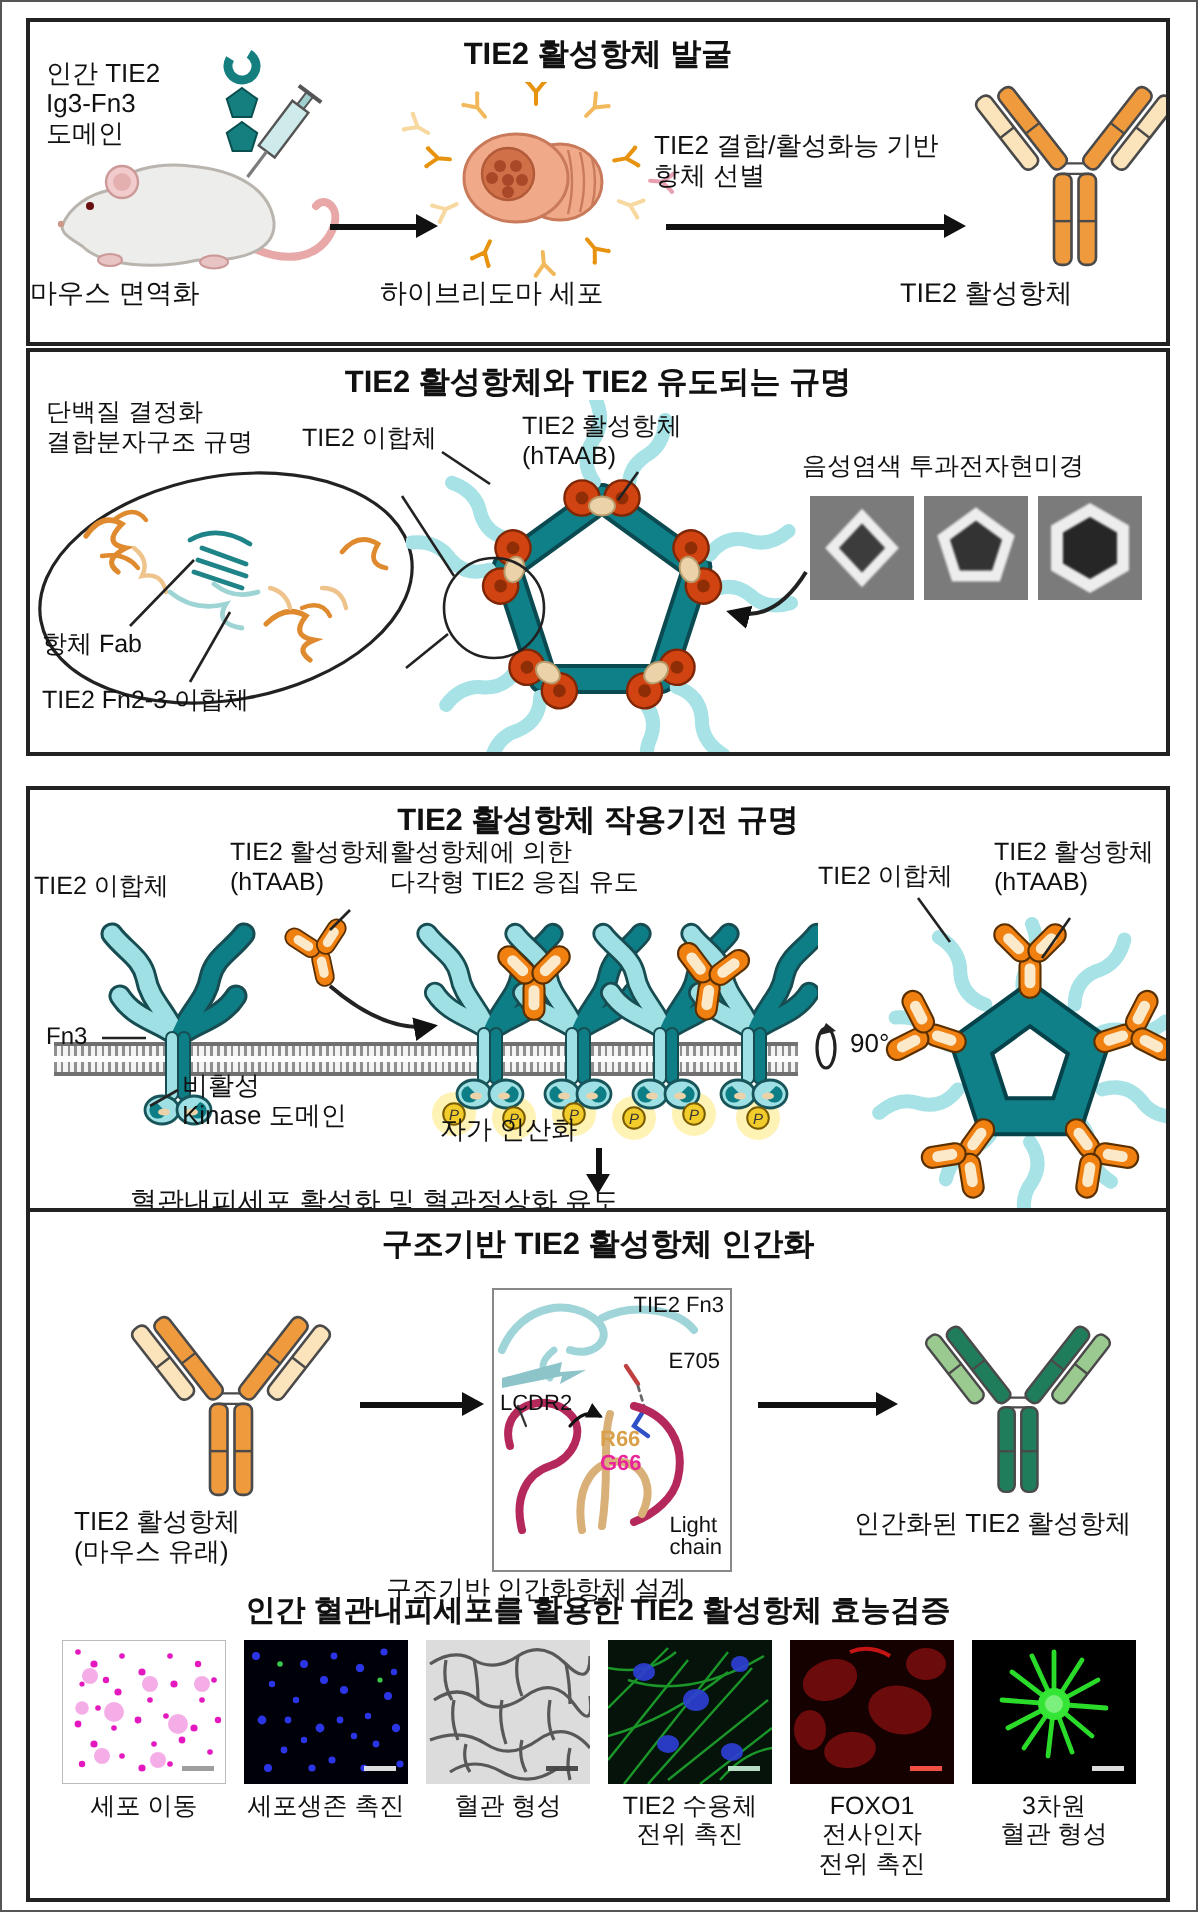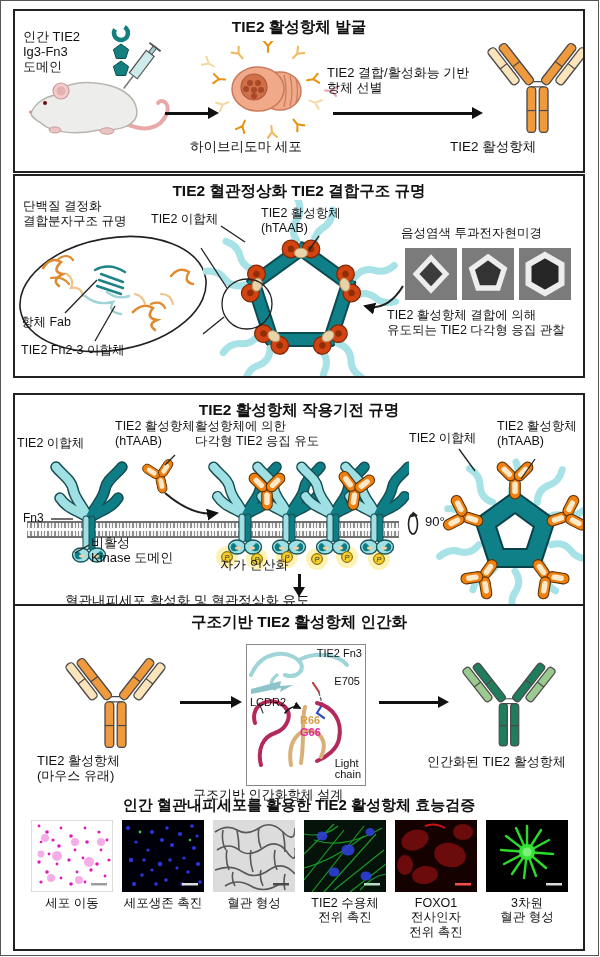--- a/index.html
+++ b/index.html
@@ -121,20 +121,21 @@
     <svg class="abs" style="left:6px;top:62px" width="152" height="68" viewBox="0 0 152 68">
       <path d="M96,46 C122,62 140,56 146,40 C149,30 141,25 137,30" fill="none" stroke="#E9A8A8" stroke-width="4" stroke-linecap="round"></path>
       <path d="M10,40 C14,30 24,24 34,22 C40,12 58,8 74,10 C98,12 114,22 116,38 C117,52 100,58 78,57 C56,62 30,60 20,50 C14,46 10,44 10,40 Z" fill="#EDEDEB" stroke="#b9b4ae" stroke-width="1.5"></path>
       <circle cx="40" cy="18" r="8" fill="#F2CCCC" stroke="#cc9999" stroke-width="1.2"></circle>
       <circle cx="40" cy="18" r="4.5" fill="#E4AFAF"></circle>
       <circle cx="24" cy="30" r="2" fill="#6a0f0f"></circle>
       <circle cx="9.5" cy="39" r="1.6" fill="#cc9988"></circle>
       <ellipse cx="34" cy="57" rx="6" ry="3" fill="#E9C4C4" stroke="#cc9999"></ellipse>
       <ellipse cx="86" cy="58" rx="7" ry="3.2" fill="#E9C4C4" stroke="#cc9999"></ellipse>
     </svg>
+    <div class="lbl" style="left:0;top:128px;width:170px;font-size:13.5px">마우스 면역화</div>
 
     <div class="harrow" style="left:150px;top:101px;width:44px"></div>
 
     <svg class="abs" style="left:185px;top:30px" width="140" height="98" viewBox="0 0 140 98">
       <g stroke-width="2">
         <use href="#tinyY" stroke="#E8930F" transform="translate(68,4) rotate(0)"></use>
         <use href="#tinyY" stroke="#F2B95C" transform="translate(98,12) rotate(45)"></use>
         <use href="#tinyY" stroke="#E8930F" transform="translate(114,38) rotate(80)"></use>
         <use href="#tinyY" stroke="#F7D9A0" transform="translate(116,62) rotate(110)"></use>
         <use href="#tinyY" stroke="#E8930F" transform="translate(98,84) rotate(140)"></use>
@@ -179,21 +180,21 @@
         <rect class="h" x="62" y="6" width="10" height="56" rx="4"></rect>
           <line x1="62" y1="34" x2="72" y2="34"></line>
         <rect class="l" x="75" y="2" width="10" height="50" rx="4"></rect>
           <line x1="75" y1="27" x2="85" y2="27"></line>
       </g>
     </svg>
     <div class="lbl" style="left:435px;top:128px;width:155px;font-size:13.5px">TIE2 활성항체</div>
   </div>
 
   <div class="panel" id="panel2">
-    <div class="ptitle" style="top:5px">TIE2 혈관정상화 TIE2 결합구조 규명</div>
+    <div class="ptitle" style="top:5px">TIE2 활성항체와 TIE2 유도되는 규명</div>
     <div class="lbl" style="left:8px;top:23px;width:165px">단백질 결정화
 결합분자구조 규명</div>
 
     <svg class="abs" style="left:0;top:56px" width="198" height="126" viewBox="0 0 198 126">
       <ellipse cx="98" cy="62" rx="94" ry="56" fill="#fff" stroke="#222" stroke-width="1.6" transform="rotate(-10 98 62)"></ellipse>
       <g fill="none" stroke-linecap="round">
         <path d="M28,36 q8,-12 18,-6 q-10,10 2,12 q-12,6 -4,12" stroke="#DF8A2E" stroke-width="2.6"></path>
         <path d="M42,28 q10,-8 16,0 M36,46 q12,-2 18,6" stroke="#DF8A2E" stroke-width="2.2"></path>
         <path d="M118,80 q10,-10 20,-4 q-8,10 4,12 q-10,4 -2,10" stroke="#DF8A2E" stroke-width="2.6"></path>
         <path d="M136,72 q10,-4 14,4" stroke="#DF8A2E" stroke-width="2.2"></path>
@@ -262,22 +263,20 @@
     <div class="em abs" style="left:447px;top:72px;width:52px;height:52px">
       <svg width="52" height="52" viewBox="0 0 52 52">
           <polygon points="26,9 42.2,20.8 36,40 16,40 9.8,20.8" fill="#333" stroke="#ededed" stroke-width="5.4"></polygon>
         </svg>
     </div>
     <div class="em abs" style="left:504px;top:72px;width:52px;height:52px">
       <svg width="52" height="52" viewBox="0 0 52 52">
           <polygon points="26,7 42.5,16.5 42.5,35.5 26,45 9.5,35.5 9.5,16.5" fill="#262626" stroke="#ededed" stroke-width="6"></polygon>
         </svg>
     </div>
-    <div class="lbl" style="left:372px;top:132px;width:206px">TIE2 활성항체 결합에 의해
-유도되는 TIE2 다각형 응집 관찰</div>
 
     <svg class="abs" style="left:0;top:0;pointer-events:none" width="568" height="200" viewBox="0 0 568 200">
       <defs>
           <marker id="m2" markerWidth="8" markerHeight="8" refX="5" refY="3" orient="auto">
             <path d="M0,0 L6,3 L0,6 z" fill="#111"></path>
           </marker>
         </defs>
       <g stroke="#222" stroke-width="1.3" fill="none">
         <circle cx="232" cy="128" r="25"></circle>
         <line x1="186" y1="72" x2="212" y2="112"></line>

